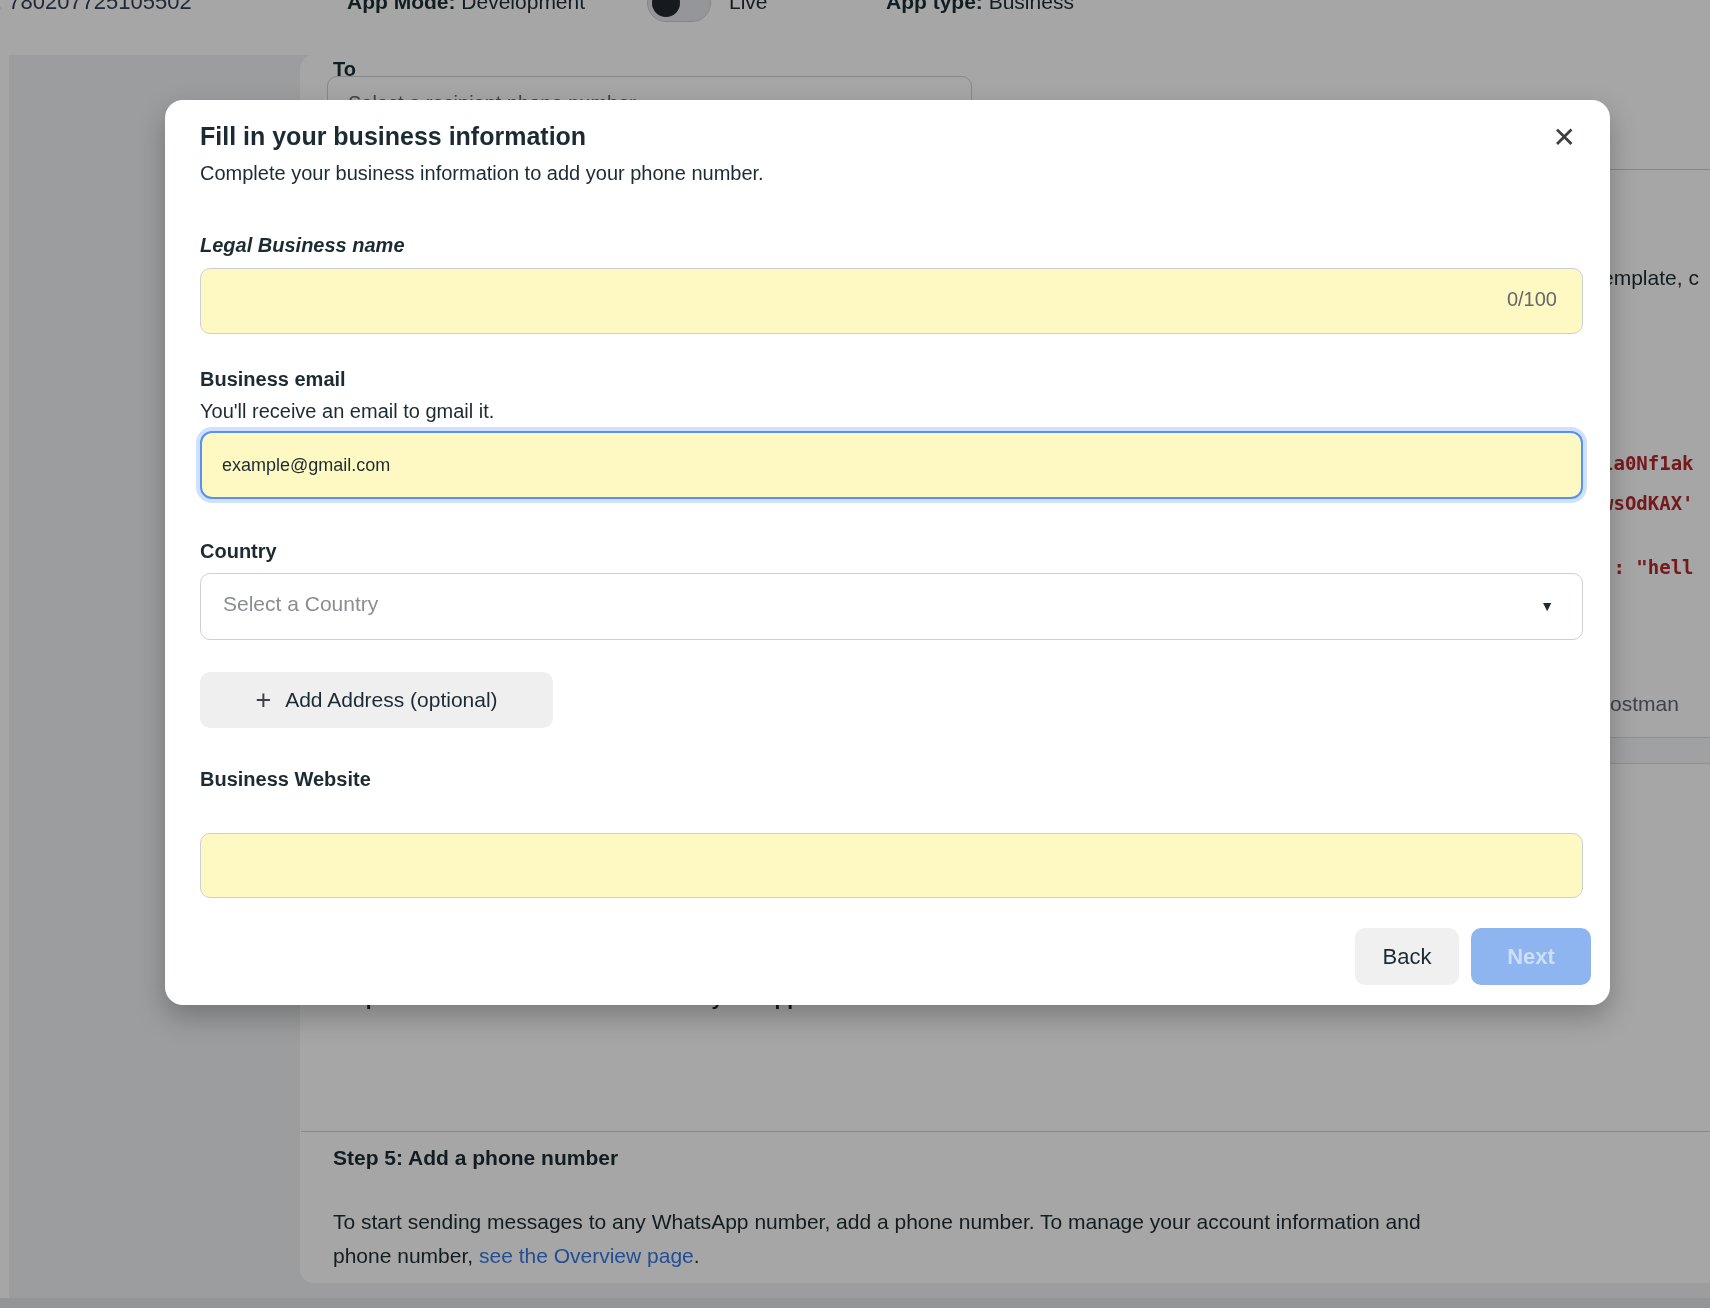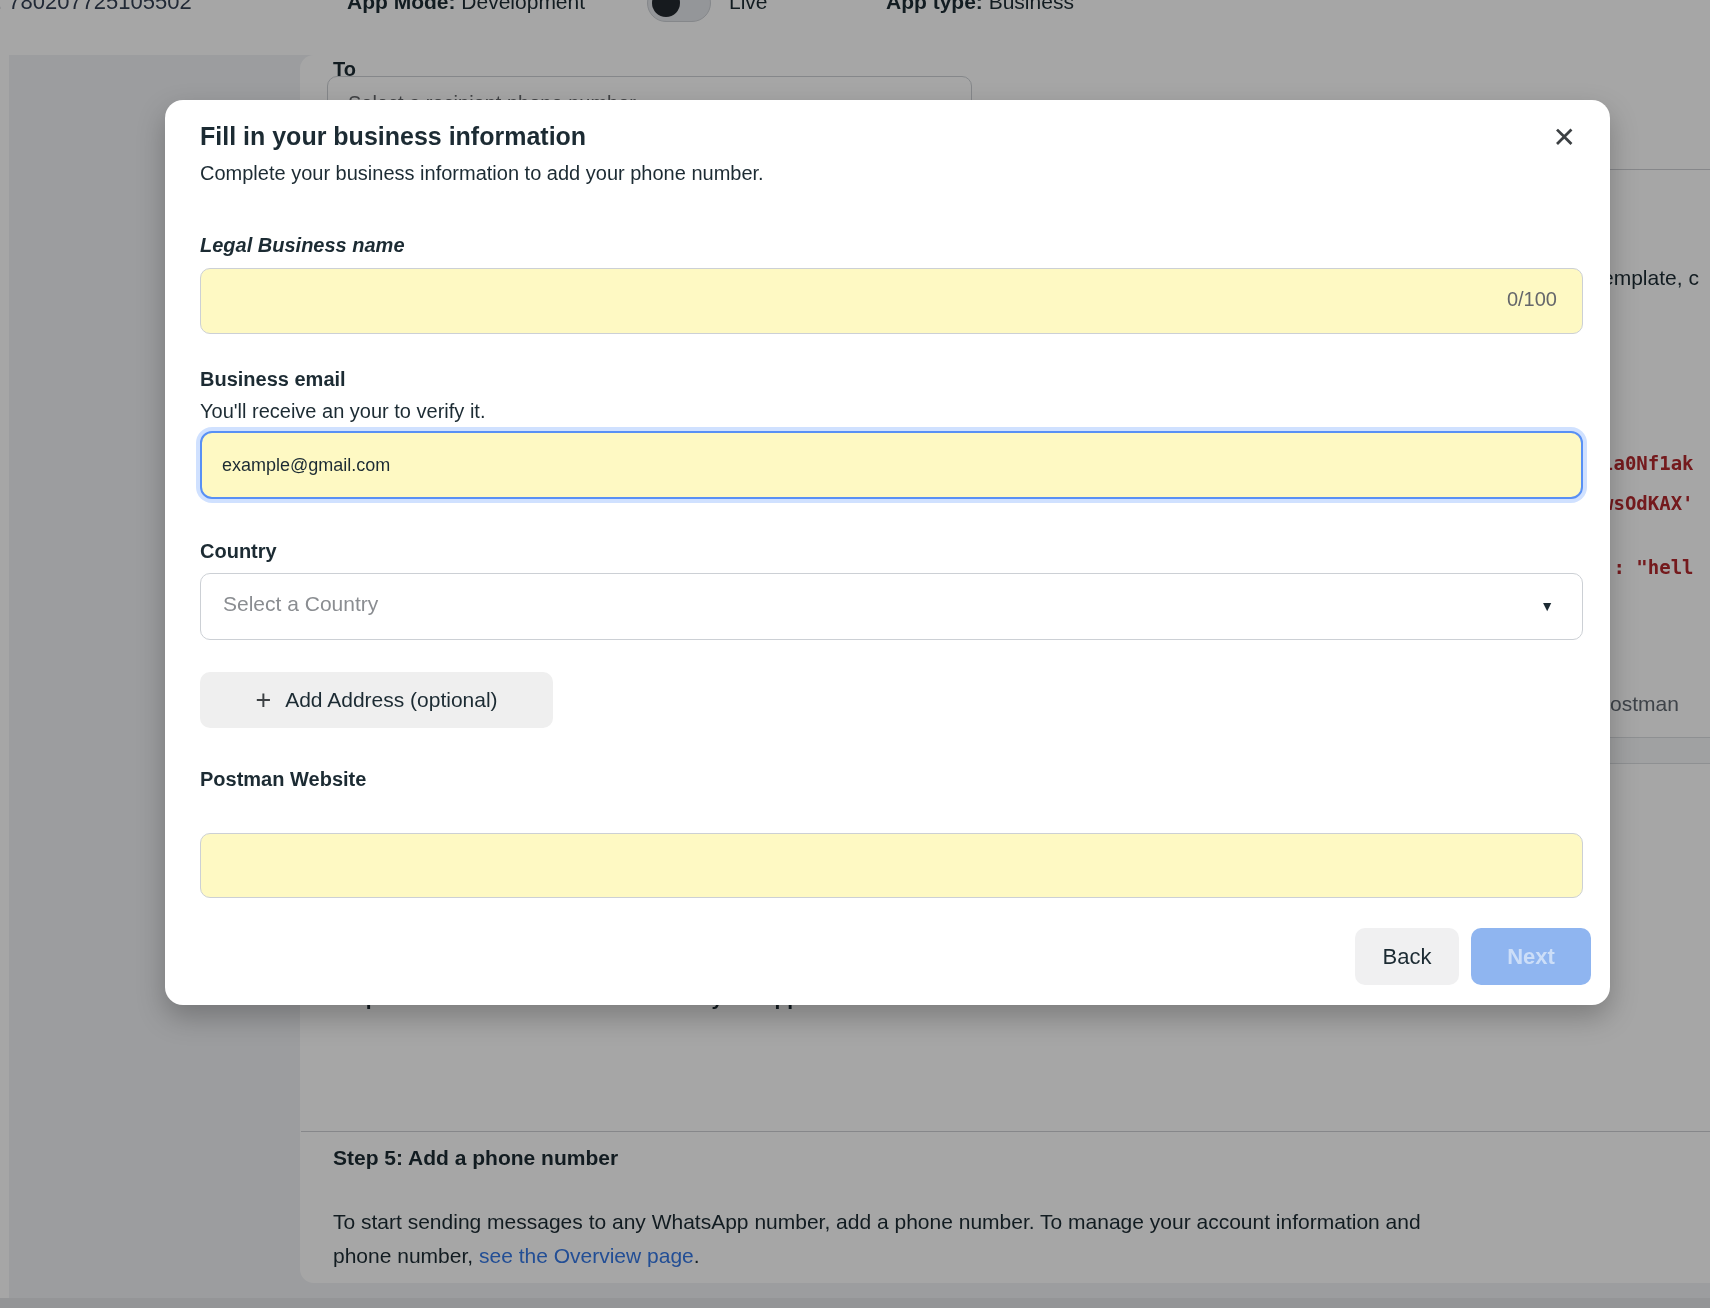--- a/index.html
+++ b/index.html
@@ -115,34 +115,34 @@
   <div class="abs modal">
     <div class="abs m-title">Fill in your business information</div>
     <div class="abs m-sub">Complete your business information to add your phone number.</div>
     <button class="abs m-close">✕</button>
 
     <div class="abs f-label" style="top:134px;font-style:italic;">Legal Business name</div>
     <input class="abs f-input" style="top: 168px; height: 66px;" value="">
     <div class="abs counter" style="top:188px;">0/100</div>
 
     <div class="abs f-label" style="top:268px;">Business email</div>
-    <div class="abs f-help" style="top:300px;">You'll receive an your to verify it.</div>
+    <div class="abs f-help" style="top:300px;">You'll receive an email to gmail it.</div>
     <input class="abs f-input focused" style="top: 331px; height: 68px;" value="example@gmail.com">
 
     <div class="abs f-label" style="top:440px;">Country</div>
     <div class="abs m-select">
       <span class="ph">Select a Country</span>
       <span class="caret">▼</span>
     </div>
 
     <button class="abs addaddr">
       <span class="plus">+</span>
       <span>Add Address (optional)</span>
     </button>
 
-    <div class="abs f-label" style="top:668px;">Postman Website</div>
+    <div class="abs f-label" style="top:668px;">Business Website</div>
     <input class="abs f-input" style="top: 733px; height: 65px;" value="">
 
     <button class="abs btn btn-back">Back</button>
     <button class="abs btn btn-next" disabled="">Next</button>
   </div>
 
 </div>
 
 </body></html>

